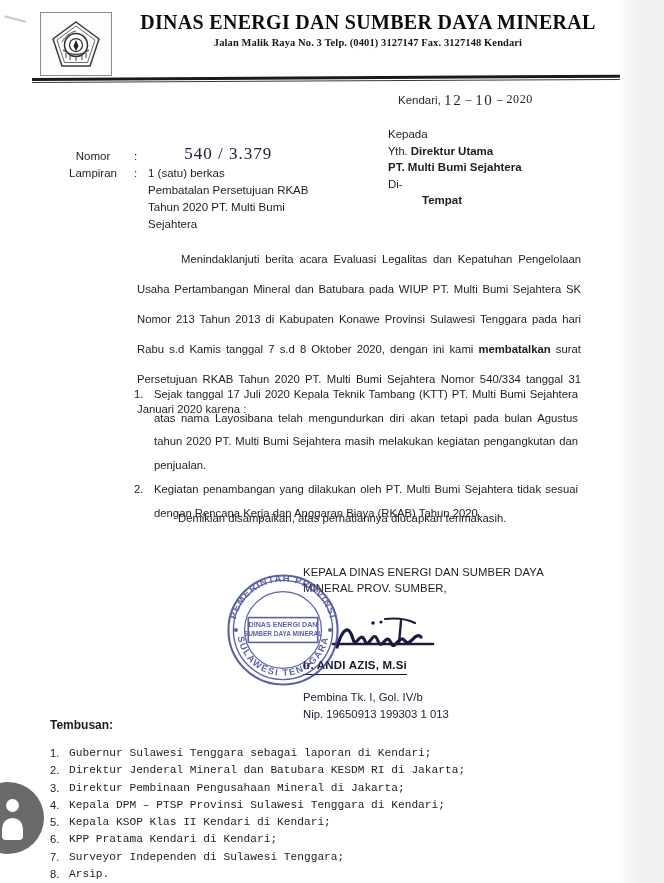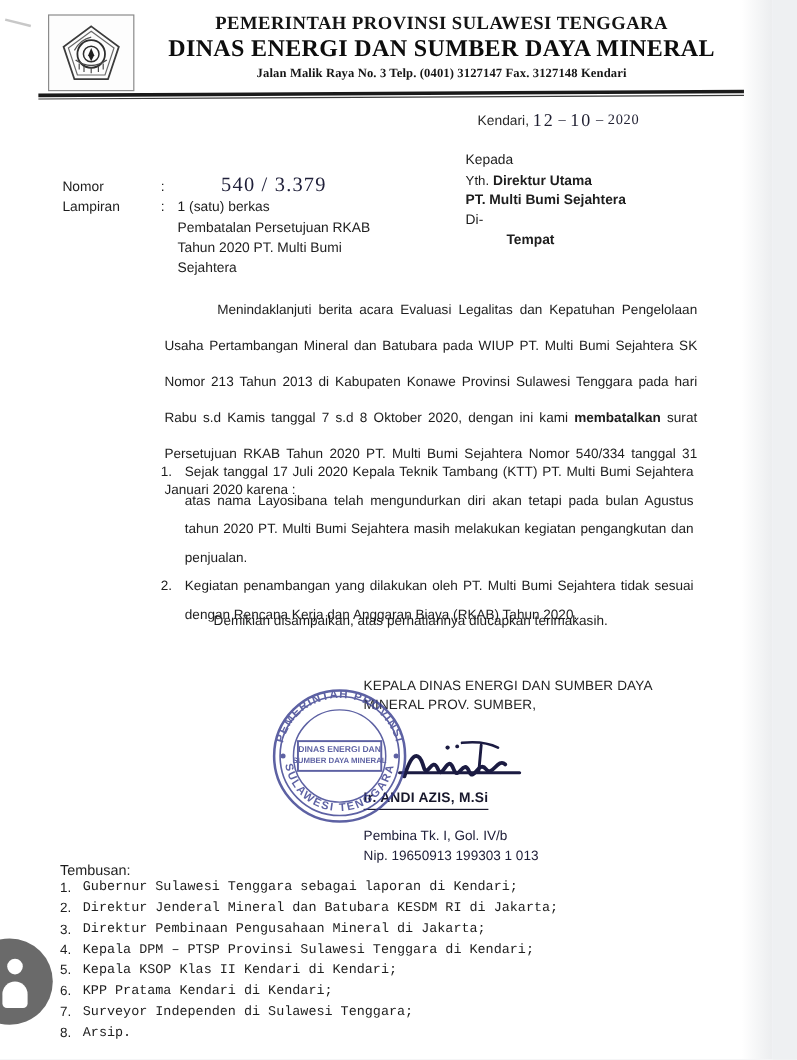--- a/index.html
+++ b/index.html
@@ -151,21 +151,21 @@
 
   
   .meta {
     position: absolute;
     left: 52px; top: 148px;
     font-size: 11.5px;
     line-height: 17px;
     color: #1d1d1d;
   }
   .meta-row { display: flex; }
-  .meta-key { width: 82px; flex: 0 0 82px; }
+  .meta-key { width: 82px; flex: 0 0 82px; text-align: center; }
   .meta-colon { width: 14px; flex: 0 0 14px; }
   .meta-val { flex: 1; }
   .nomor-hand {
     font-family: "Liberation Serif", serif;
     font-size: 17px;
     letter-spacing: 1px;
     color: #20203a;
     position: relative;
     top: -3px;
     text-align: center;
@@ -251,22 +251,23 @@
   }
 
   
   .tembusan {
     position: absolute;
     left: 50px; top: 718px;
     width: 480px;
     color: #1d1d1d;
   }
   .tembusan-title {
-    font-weight: normal;
+    font-weight: bold;
     font-size: 12px;
+    margin-bottom: 13px;
   }
   .temb-list { font-size: 11.2px; line-height: 17.3px; }
   .temb-item { display: flex; }
   .temb-num { width: 19px; flex: 0 0 19px; }
   .temb-txt { flex: 1; font-family: Liberation Mono, monospace; }
 
   
   .edge-circle {
     position: absolute;
     left: -28px; top: 782px;
@@ -315,21 +316,20 @@
           <circle cx="50" cy="50" r="23" fill="none" stroke="#2e2e2e" stroke-width="3"></circle>
           <circle cx="50" cy="50" r="13" fill="none" stroke="#2e2e2e" stroke-width="2.5"></circle>
           <path d="M50 40 L55 52 L50 62 L45 52 Z" fill="#1f1f1f"></path>
           <path d="M24 60 Q50 78 76 60" fill="none" stroke="#4a4a4a" stroke-width="2.5"></path>
           <path d="M30 66 L30 76 M38 70 L38 80 M50 72 L50 82 M62 70 L62 80 M70 66 L70 76" stroke="#4a4a4a" stroke-width="2"></path>
           <path d="M22 44 Q32 26 50 22" fill="none" stroke="#5a5a5a" stroke-width="2"></path>
         </svg>
       </div>
 
       <div class="head-lines">
-        <div class="hl1">PEMERINTAH PROVINSI SULAWESI TENGGARA</div>
         <div class="hl2">DINAS ENERGI DAN SUMBER DAYA MINERAL</div>
         <div class="hl3">Jalan Malik Raya No. 3 Telp. (0401) 3127147 Fax. 3127148 Kendari</div>
       </div>
 
       <div class="rule-wrap">
         <div class="rule-thick"></div>
         <div class="rule-thin"></div>
       </div>
     </div>
 

